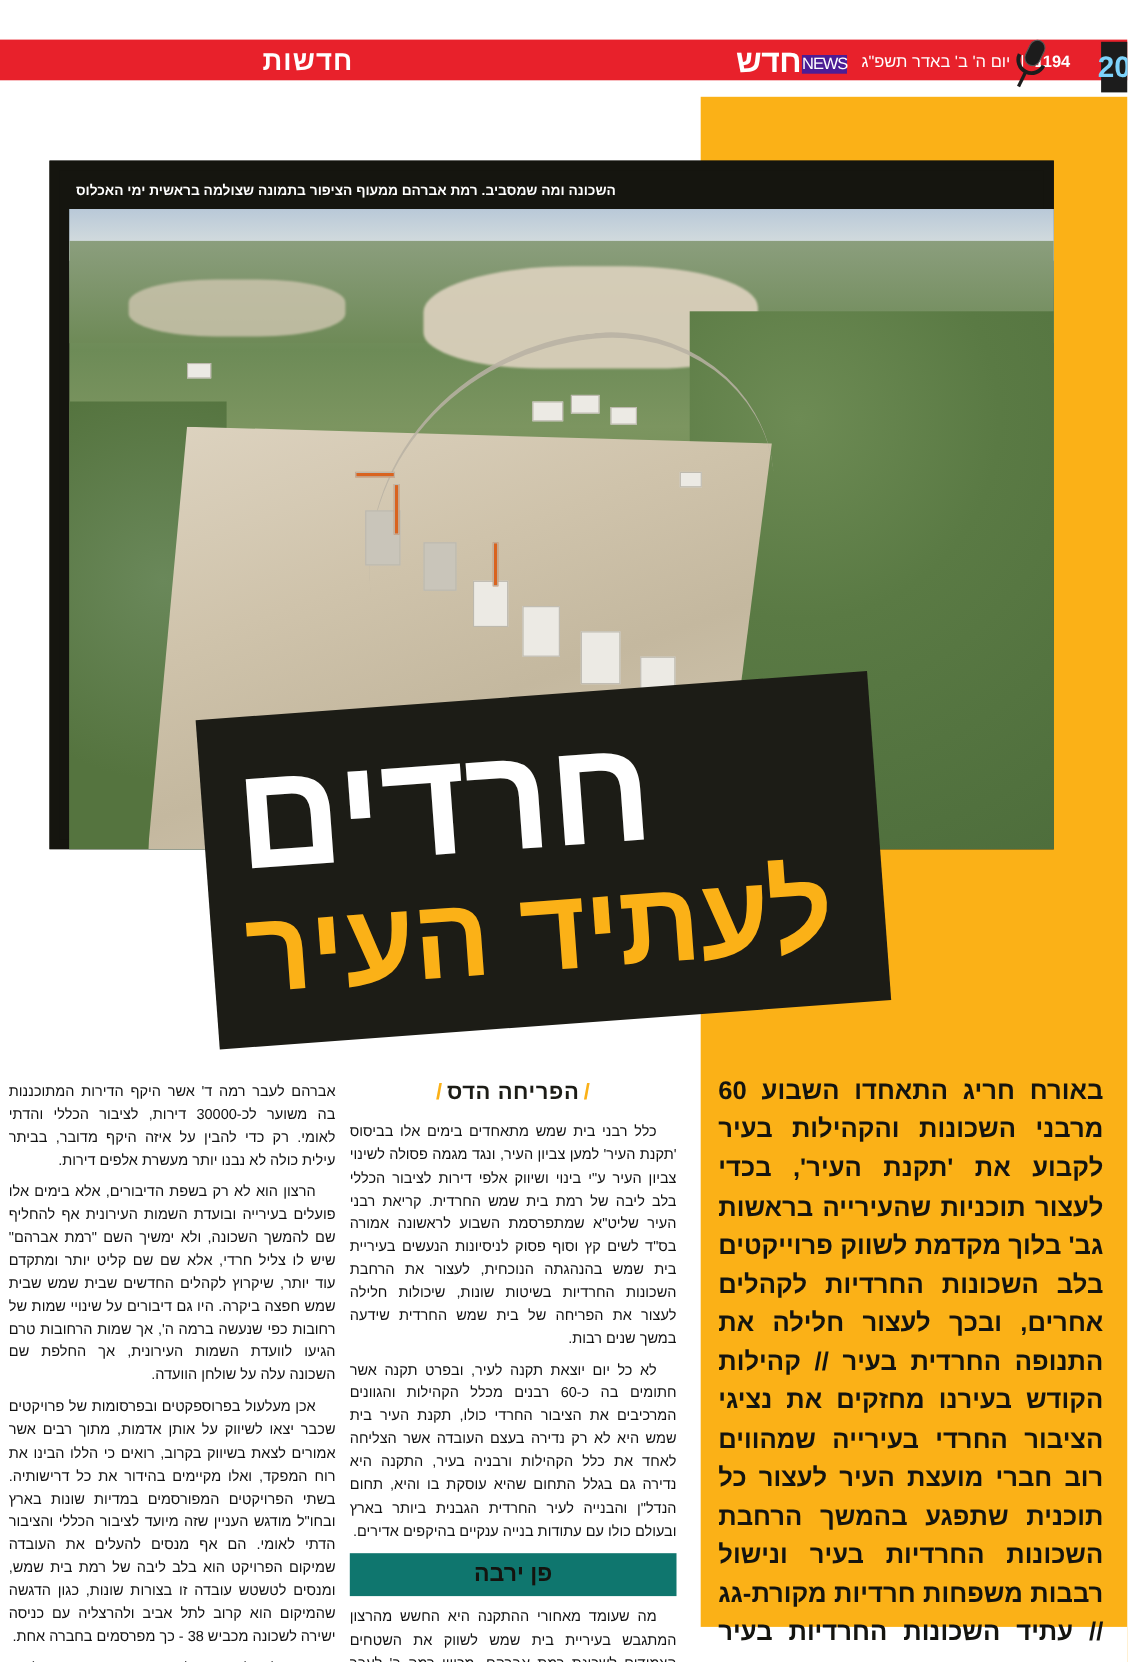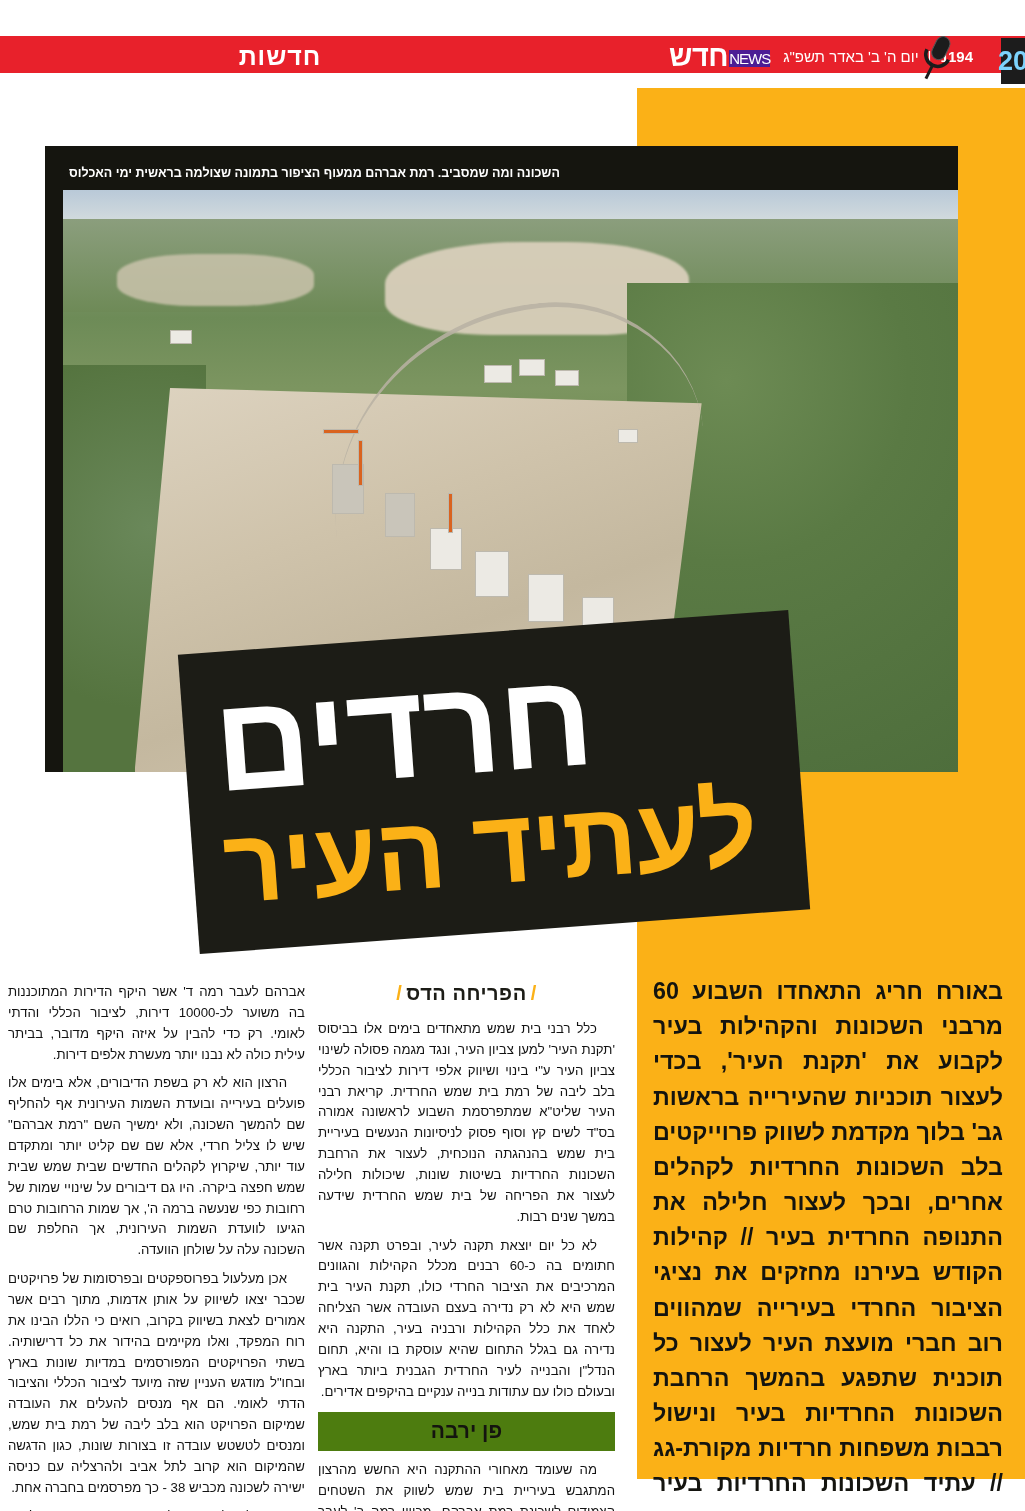--- a/index.html
+++ b/index.html
@@ -130,21 +130,21 @@
     text-align:center;font-size:20px;font-weight:bold;color:#1c1c16;
     margin:0 0 14px 0;letter-spacing:.5px;
   }
   .byline .slash{color:#fbb117;font-weight:bold;padding:0 4px;}
   .body-text{
     font-size:13.2px;line-height:1.58;color:#121212;
     text-align:justify;margin:0 0 8px 0;
   }
   .body-text.indent{text-indent:18px;}
   .subhead-bar{
-    background:#4d7c0f;color:#14140f;font-size:21px;font-weight:bold;
+    background:#0f766e;color:#14140f;font-size:21px;font-weight:bold;
     text-align:center;padding:7px 0 8px 0;margin:10px 0 9px 0;
   }
 
   
   .col-left{
     position:absolute;left:8px;top:982px;width:297px;
     direction:rtl;text-align:justify;
   }
 </style>
 </head>
@@ -227,19 +227,19 @@
     <div class="byline">
       <span class="slash">/</span><span>הפריחה הדס</span><span class="slash">/</span>
     </div>
     <p class="body-text indent">כלל רבני בית שמש מתאחדים בימים אלו בביסוס 'תקנת העיר' למען צביון העיר, ונגד מגמה פסולה לשינוי צביון העיר ע"י בינוי ושיווק אלפי דירות לציבור הכללי בלב ליבה של רמת בית שמש החרדית. קריאת רבני העיר שליט"א שמתפרסמת השבוע לראשונה אמורה בס"ד לשים קץ וסוף פסוק לניסיונות הנעשים בעיריית בית שמש בהנהגתה הנוכחית, לעצור את הרחבת השכונות החרדיות בשיטות שונות, שיכולות חלילה לעצור את הפריחה של בית שמש החרדית שידעה במשך שנים רבות.</p>
     <p class="body-text indent">לא כל יום יוצאת תקנה לעיר, ובפרט תקנה אשר חתומים בה כ-60 רבנים מכלל הקהילות והגוונים המרכיבים את הציבור החרדי כולו, תקנת העיר בית שמש היא לא רק נדירה בעצם העובדה אשר הצליחה לאחד את כלל הקהילות ורבניה בעיר, התקנה היא נדירה גם בגלל התחום שהיא עוסקת בו והיא, תחום הנדל"ן והבנייה לעיר החרדית הגבנית ביותר בארץ ובעולם כולו עם עתודות בנייה ענקיים בהיקפים אדירים.</p>
     <div class="subhead-bar">פן ירבה</div>
     <p class="body-text indent">מה שעומד מאחורי ההתקנה היא החשש מהרצון המתגבש בעיריית בית שמש לשווק את השטחים הצמודים לשכונת רמת אברהם, מכיוון רמה ב' לעבר רמת אברהם, ומכיוון רמת</p>
   </div>
 
   <div class="col-left">
-    <p class="body-text">אברהם לעבר רמה ד' אשר היקף הדירות המתוכננות בה משוער לכ-10000 דירות, לציבור הכללי והדתי לאומי. רק כדי להבין על איזה היקף מדובר, בביתר עילית כולה לא נבנו יותר מעשרת אלפים דירות.</p>
+    <p class="body-text">אברהם לעבר רמה ד' אשר היקף הדירות המתוכננות בה משוער לכ-30000 דירות, לציבור הכללי והדתי לאומי. רק כדי להבין על איזה היקף מדובר, בביתר עילית כולה לא נבנו יותר מעשרת אלפים דירות.</p>
     <p class="body-text indent">הרצון הוא לא רק בשפת הדיבורים, אלא בימים אלו פועלים בעירייה ובועדת השמות העירונית אף להחליף שם להמשך השכונה, ולא ימשיך השם "רמת אברהם" שיש לו צליל חרדי, אלא שם שם קליט יותר ומתקדם עוד יותר, שיקרוץ לקהלים החדשים שבית שמש שבית שמש חפצה ביקרה. היו גם דיבורים על שינויי שמות של רחובות כפי שנעשה ברמה ה', אך שמות הרחובות טרם הגיעו לוועדת השמות העירונית, אך החלפת שם השכונה עלה על שולחן הוועדה.</p>
     <p class="body-text indent">אכן מעלעול בפרוספקטים ובפרסומות של פרויקטים שכבר יצאו לשיווק על אותן אדמות, מתוך רבים אשר אמורים לצאת בשיווק בקרוב, רואים כי הללו הבינו את רוח המפקד, ואלו מקיימים בהידור את כל דרישותיה. בשתי הפרויקטים המפורסמים במדיות שונות בארץ ובחו"ל מודגש העניין שזה מיועד לציבור הכללי והציבור הדתי לאומי. הם אף מנסים להעלים את העובדה שמיקום הפרויקט הוא בלב ליבה של רמת בית שמש, ומנסים לטשטש עובדה זו בצורות שונות, כגון הדגשה שהמיקום הוא קרוב לתל אביב ולהרצליה עם כניסה ישירה לשכונה מכביש 38 - כך מפרסמים בחברה אחת.</p>
     <p class="body-text">"בין ההר לשפלה וצמוד לישיבת ההסדר ברמת שילה" - כך מפרסמים בחברה אחרת, תוך כדי שהם מעלימים מהרוכשים הפוטנציאליים שהשכונה היא סך הכל המשך ישיר לשכונת רמת אברהם החרדית, והצד השני של השכונה מגיע לשכונות</p>
   </div>
 
 </div>
 
 </body></html>

